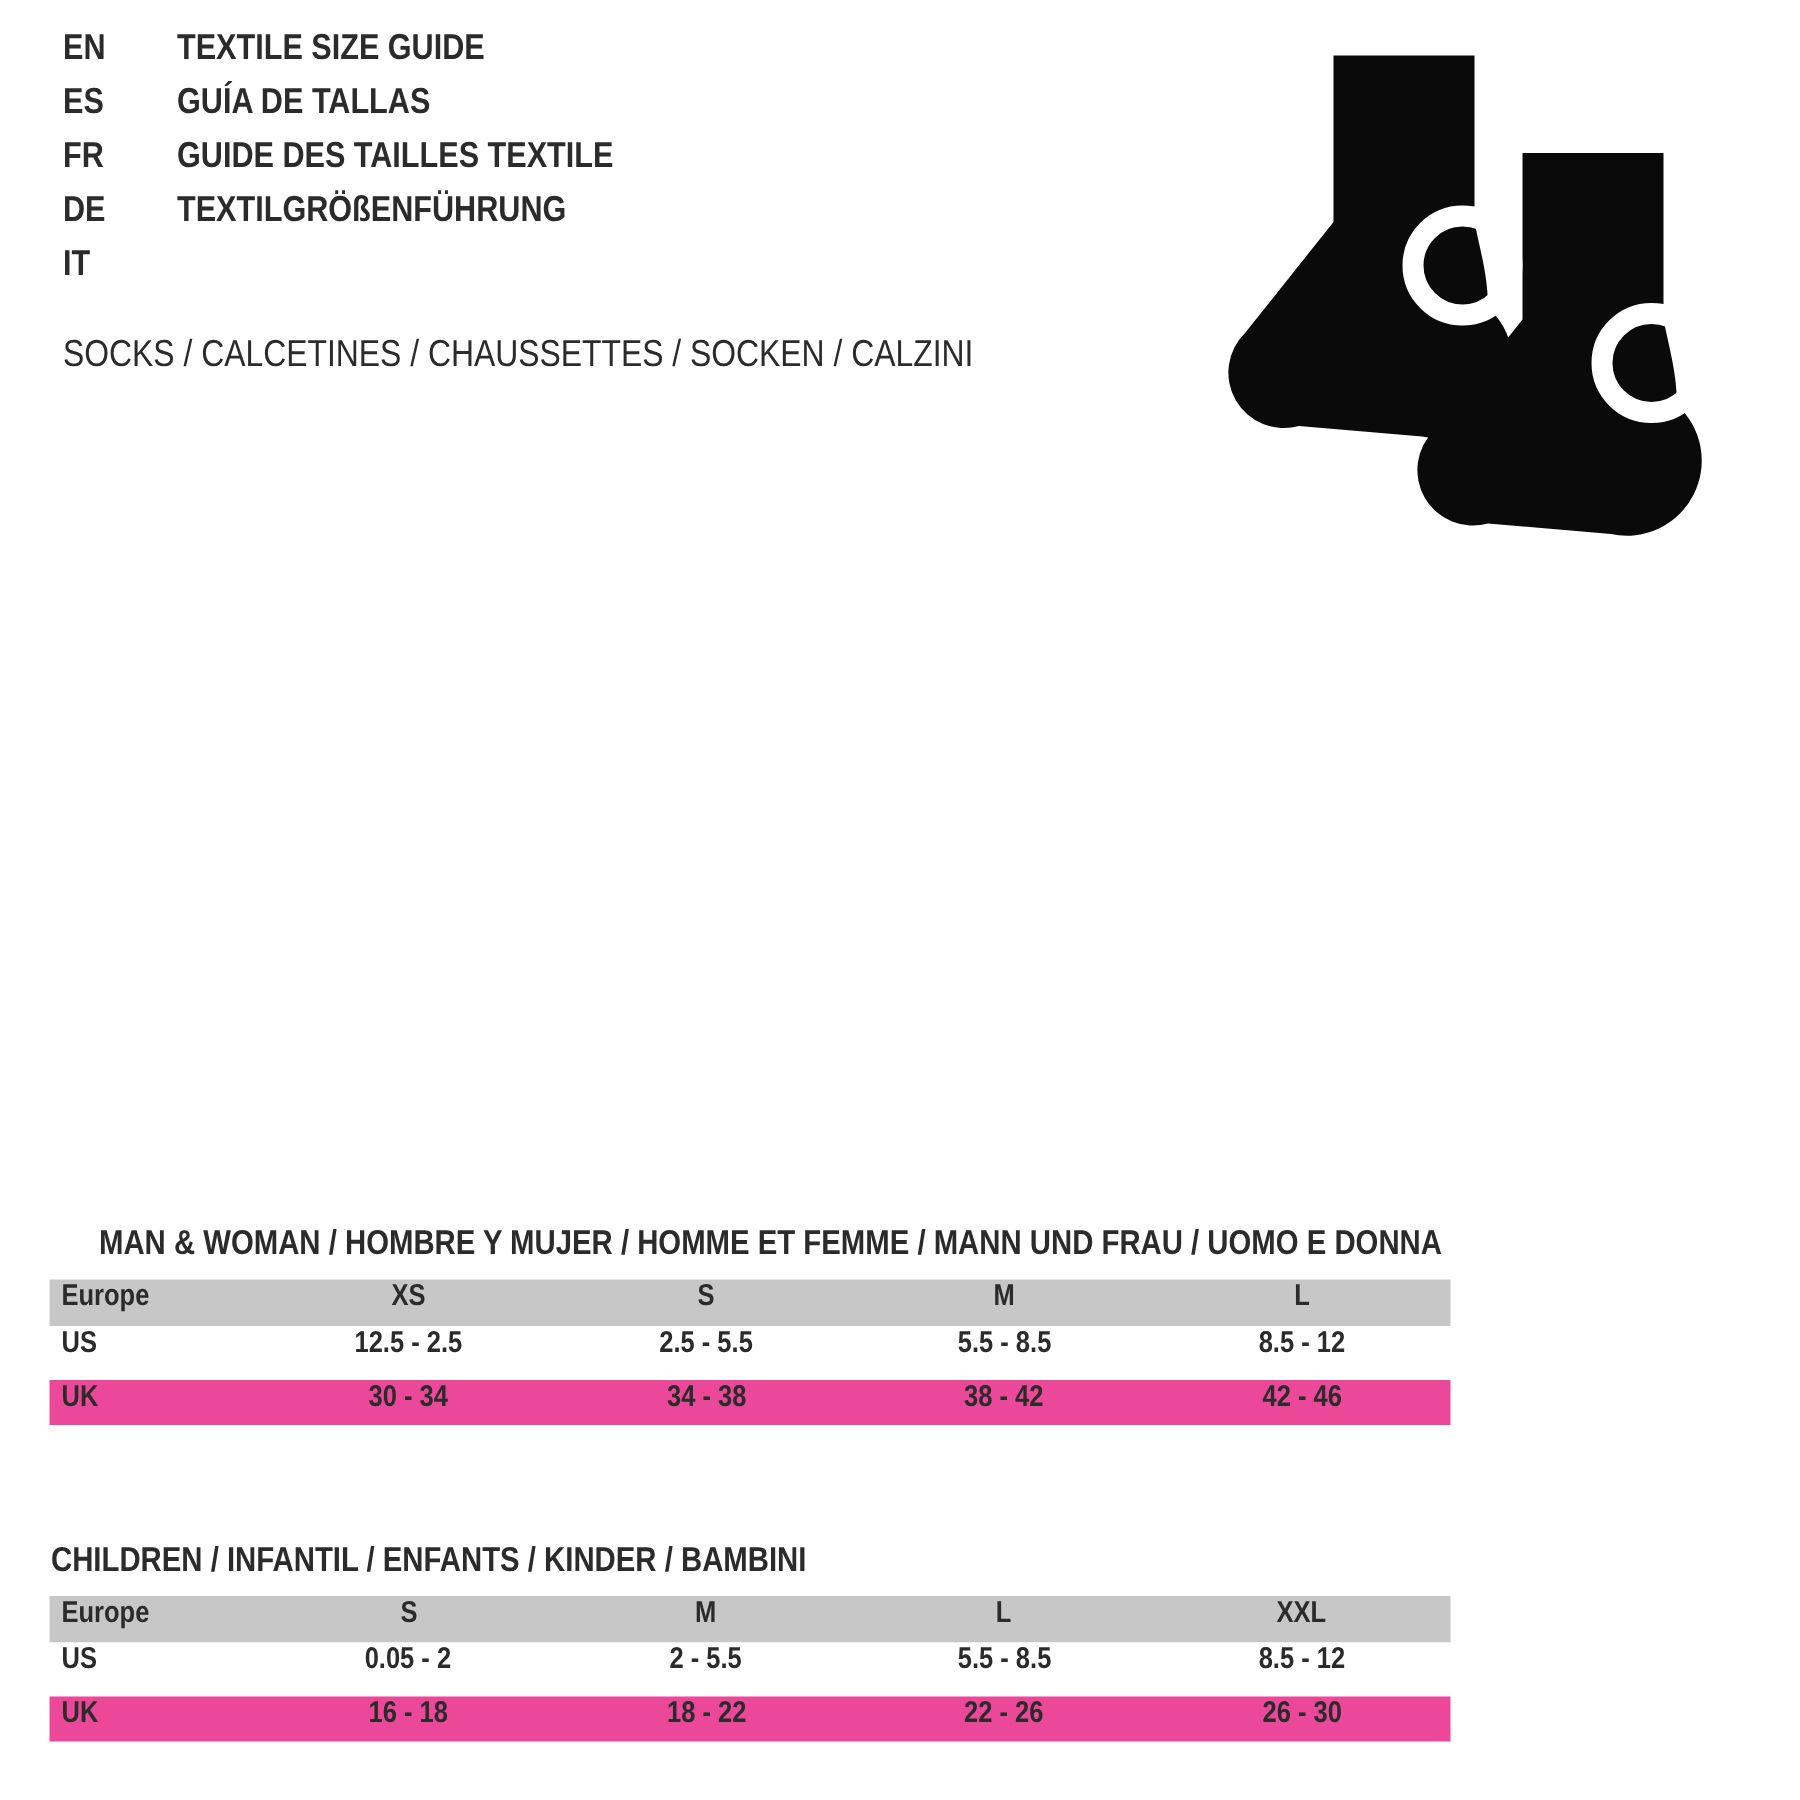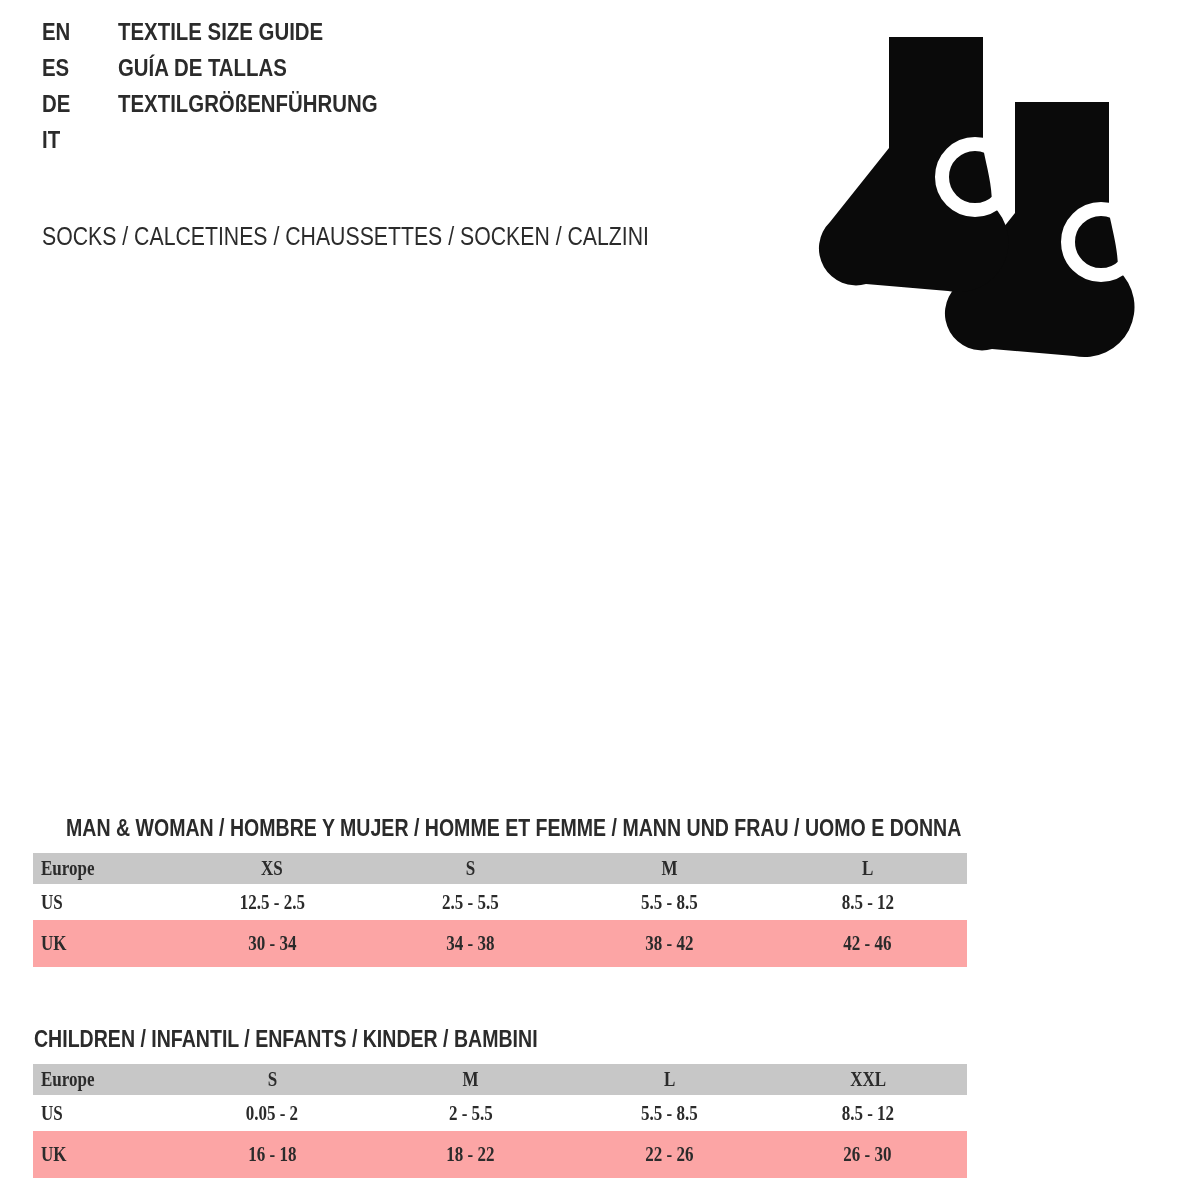--- a/index.html
+++ b/index.html
@@ -58,39 +58,43 @@
   .size-table {
     position: absolute;
     left: 33px;
     width: 934px;
     font-size: 20px;
     font-weight: bold;
   }
   #t1 { top: 853px; }
   #t2 { top: 1064px; }
 
-  .trow { display: flex; align-items: center; font-family: Liberation Serif, serif; }
+  .trow { display: flex; align-items: flex-start; }
   .trow.head { height: 31px; background: #c7c7c7; }
   .trow.row-us { height: 36px; background: #ffffff; }
-  .trow.row-uk { height: 47px; background: #fca5a5; }
+  .trow.row-uk { height: 30px; background: #ec4899; }
 
   .tcell { flex: 1 1 0; text-align: center; }
   .tcell.first { flex: 0 0 140px; text-align: left; padding-left: 8px; }
 </style>
 </head>
 <body>
 
 <div class="lang-block">
   <div class="lang-row">
     <div class="lang-code"><span class="cond">EN</span></div>
     <div><span class="cond">TEXTILE SIZE GUIDE</span></div>
   </div>
   <div class="lang-row">
     <div class="lang-code"><span class="cond">ES</span></div>
     <div><span class="cond">GUÍA DE TALLAS</span></div>
+  </div>
+  <div class="lang-row">
+    <div class="lang-code"><span class="cond">FR</span></div>
+    <div><span class="cond">GUIDE DES TAILLES TEXTILE</span></div>
   </div>
   <div class="lang-row">
     <div class="lang-code"><span class="cond">DE</span></div>
     <div><span class="cond">TEXTILGRÖßENFÜHRUNG</span></div>
   </div>
   <div class="lang-row">
     <div class="lang-code"><span class="cond">IT</span></div>
   </div>
 </div>
 

